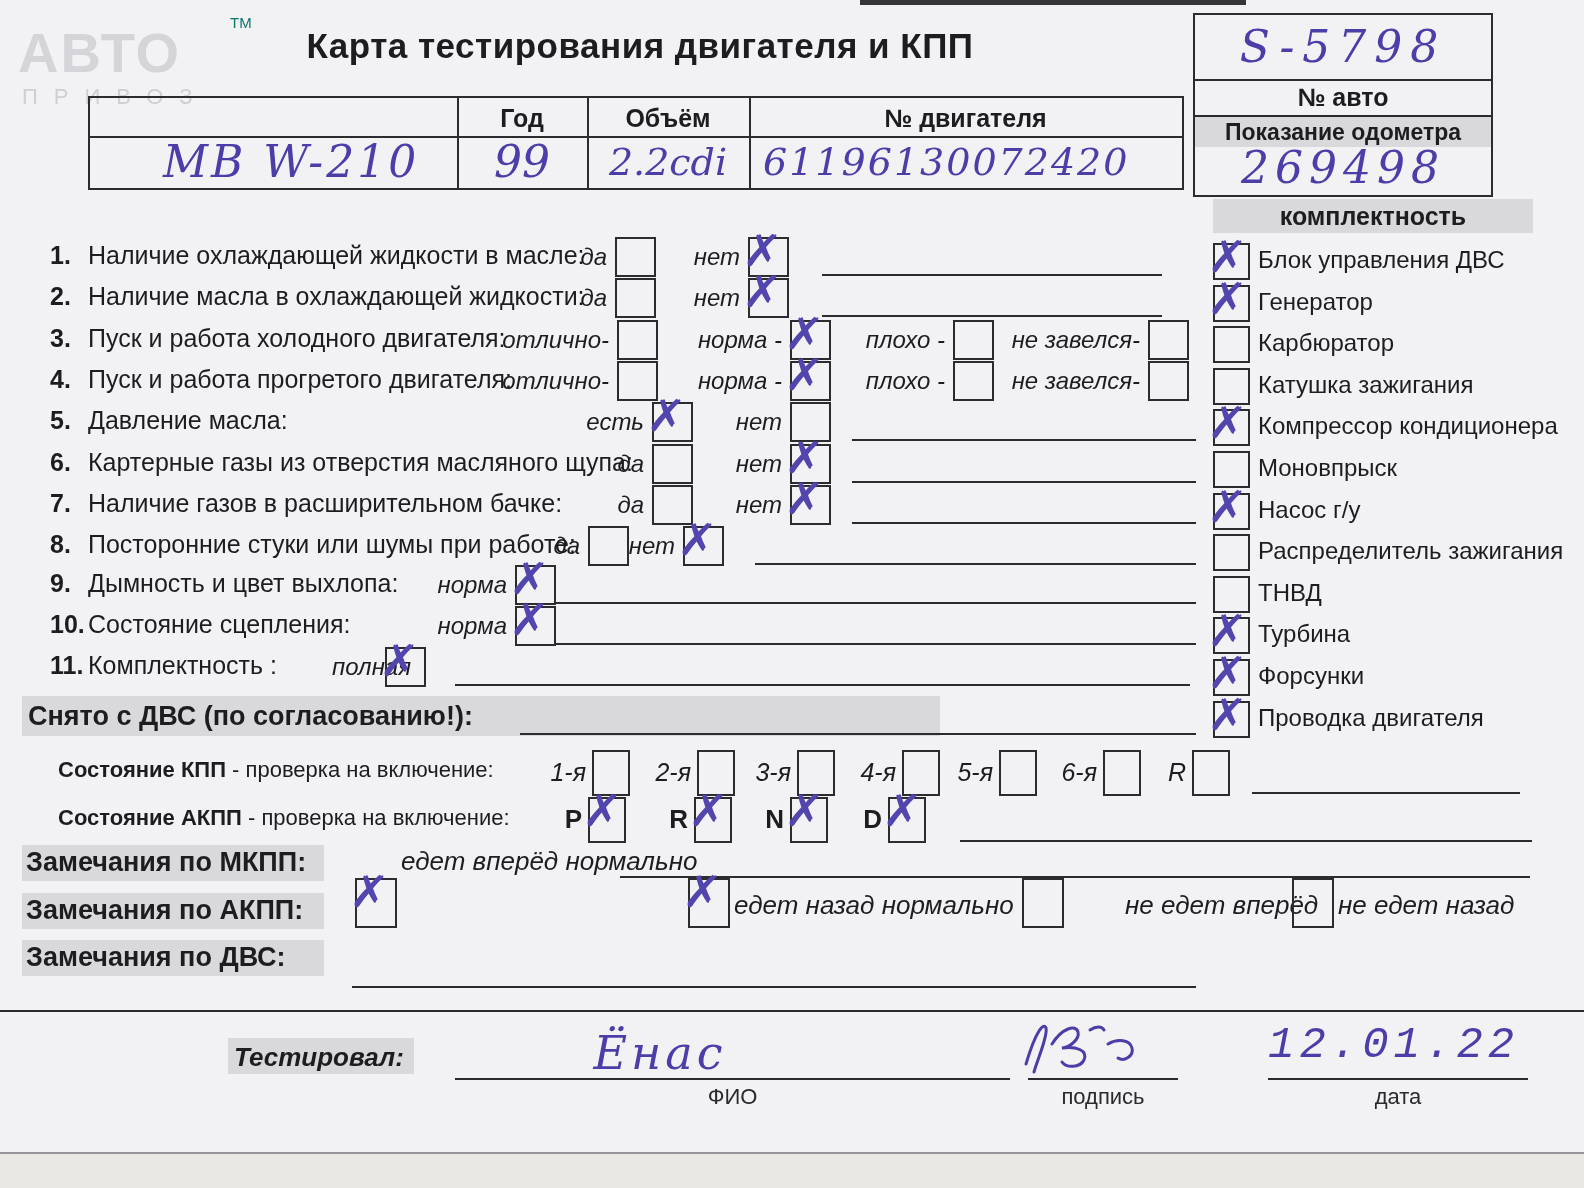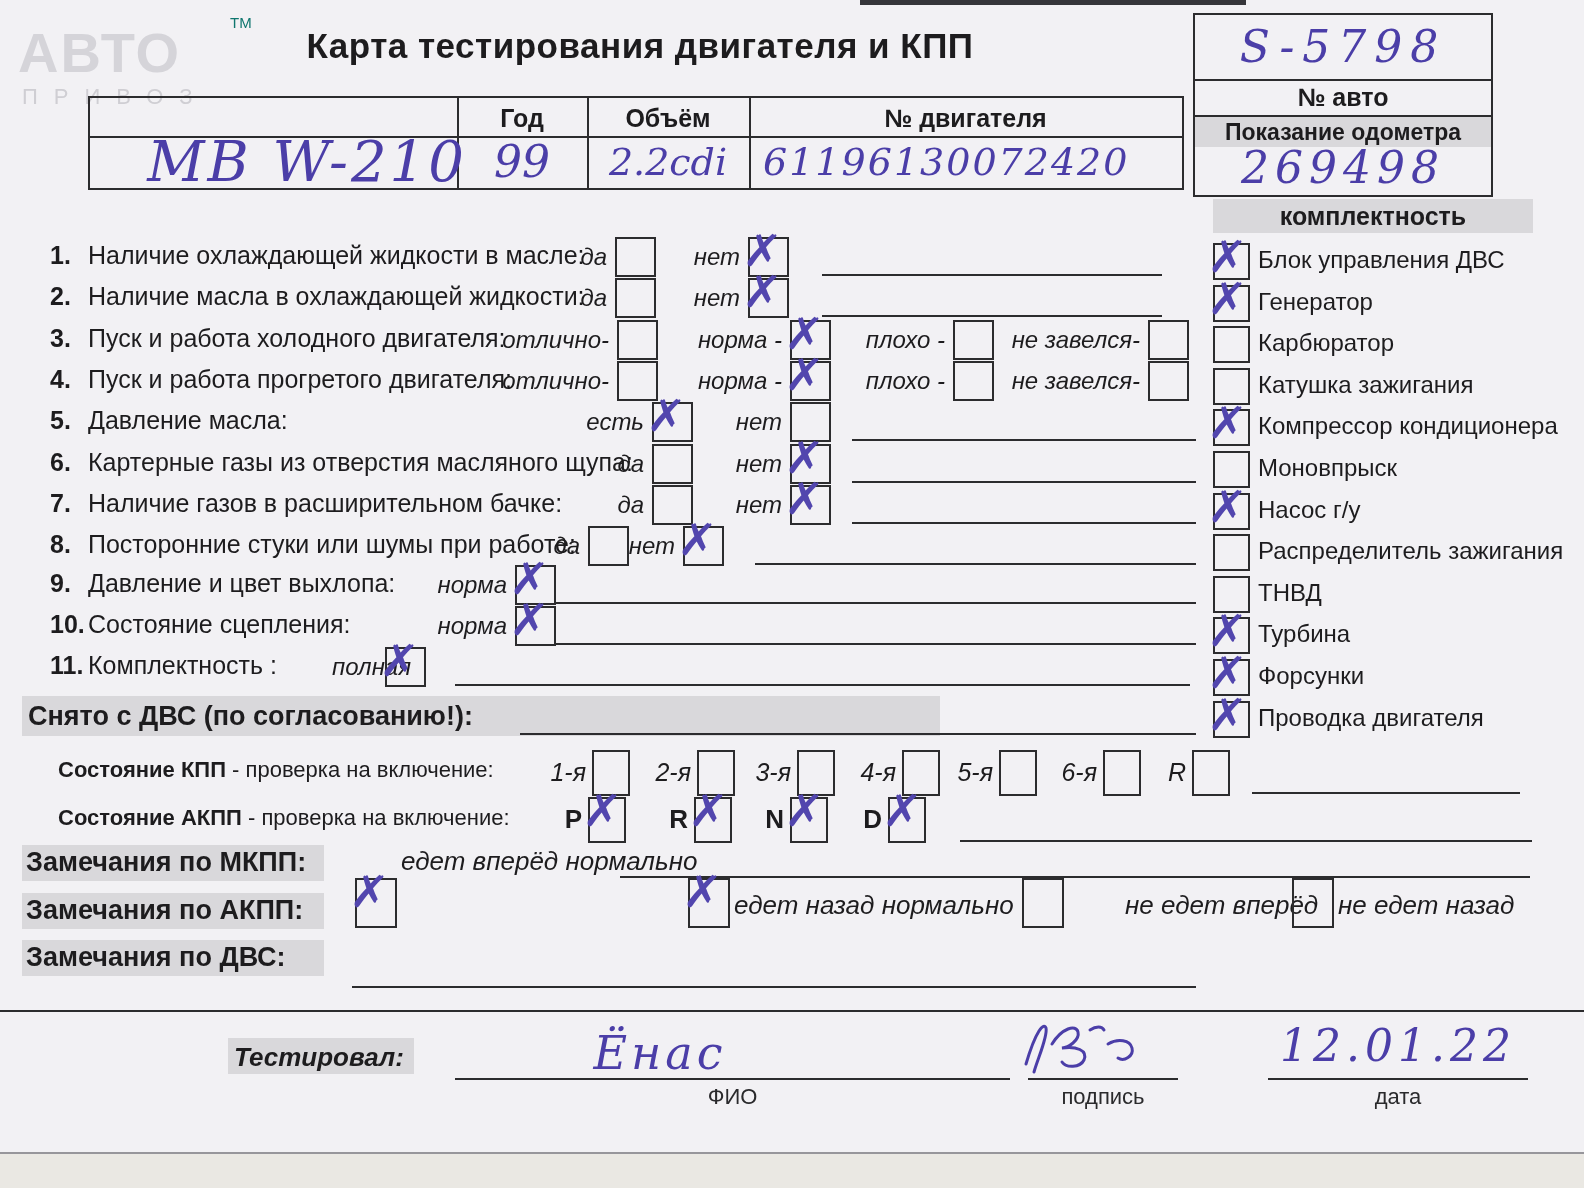--- a/index.html
+++ b/index.html
@@ -63,21 +63,21 @@
   </div>
 
   <div class="a infotable" style="left:88px;top:96px;width:1092px;height:90px;">
     <div class="vline" style="left:367px;"></div>
     <div class="vline" style="left:497px;"></div>
     <div class="vline" style="left:659px;"></div>
     <div class="hrow"></div>
     <div class="th" style="left:367px;width:130px;">Год</div>
     <div class="th" style="left:497px;width:162px;">Объём</div>
     <div class="th" style="left:659px;width:433px;">№ двигателя</div>
-    <div class="tv hand" style="left:0;width:402px;font-size:56px;letter-spacing:3px;margin-left:16px;">МВ W-210</div>
+    <div class="tv hand" style="left:0;width:402px;font-size:44px;letter-spacing:3px;">МВ W-210</div>
     <div class="tv hand" style="left:367px;width:130px;font-size:44px;">99</div>
     <div class="tv hand" style="left:497px;width:162px;font-size:38px;">2.2cdi</div>
     <div class="tv hand" style="left:659px;width:433px;font-size:38px;letter-spacing:2px;text-align:left;padding-left:14px;">61196130072420</div>
   </div>
 
   <div class="a grayb" style="left:1213px;top:199px;width:320px;height:34px;line-height:34px;text-align:center;font-weight:bold;font-size:25px;">комплектность</div>
 
   <div class="a grayb" style="left:22px;top:696px;width:918px;height:40px;"></div>
   <div class="a sect-label" style="left:28px;top:701px;">Снято с ДВС (по согласованию!):</div>
   <div class="a hline" style="left:520px;top:733px;width:676px;"></div>
@@ -98,21 +98,21 @@
   <div class="a hand" style="left:430px;top:1026px;width:460px;text-align:center;font-size:46px;letter-spacing:4px;">Ёнас</div>
   <div class="a hline" style="left:455px;top:1078px;width:555px;"></div>
   <div class="a cap" style="left:455px;top:1084px;width:555px;">ФИО</div>
 
   <svg class="a" style="left:1012px;top:1012px;" width="170" height="66" viewBox="0 0 170 66">
     <path d="M14 52 C 24 18, 32 10, 34 16 C 36 24, 26 46, 22 60 M40 32 C 50 16, 64 12, 66 20 C 68 28, 56 36, 50 36 C 64 34, 76 38, 72 48 C 68 56, 54 56, 50 50 M78 18 C 84 14, 90 14, 92 18 M96 32 C 106 26, 118 28, 120 36 C 122 44, 112 50, 106 46" stroke="#4b3ea8" stroke-width="3" fill="none" stroke-linecap="round"></path>
   </svg>
   <div class="a hline" style="left:1028px;top:1078px;width:150px;"></div>
   <div class="a cap" style="left:1008px;top:1084px;width:190px;">подпись</div>
 
-  <div class="a hand" style="left:1268px;top:1020px;width:260px;text-align:center;font-size:44px;letter-spacing:5px;">12.01.22</div>
+  <div class="a hand" style="left:1268px;top:1020px;width:260px;font-size:44px;letter-spacing:5px;font-family:Liberation Mono, monospace;">12.01.22</div>
   <div class="a hline" style="left:1268px;top:1078px;width:260px;"></div>
   <div class="a cap" style="left:1268px;top:1084px;width:260px;">дата</div>
 
 <span class="a cl-num" style="left: 50px; top: 241px;">1.</span>
     <span class="a cl-label" style="left: 88px; top: 241px;">Наличие охлаждающей жидкости в масле:</span>
     <span class="a optlab" style="left: 363px; top: 243px; width: 244px;">да</span>
     <div class="a cb" style="left: 615px; top: 237px; width: 37px; height: 36px;"></div>
     <span class="a optlab" style="left: 496px; top: 243px; width: 244px;">нет</span>
     <div class="a cb" style="left: 748px; top: 237px; width: 37px; height: 36px;">
       <span class="xmark">✗</span>
@@ -181,21 +181,21 @@
     <span class="a cl-num" style="left: 50px; top: 530px;">8.</span>
     <span class="a cl-label" style="left: 88px; top: 530px;">Посторонние стуки или шумы при работе:</span>
     <span class="a optlab" style="left: 336px; top: 532px; width: 244px;">да</span>
     <div class="a cb" style="left: 588px; top: 526px; width: 37px; height: 36px;"></div>
     <span class="a optlab" style="left: 431px; top: 532px; width: 244px;">нет</span>
     <div class="a cb" style="left: 683px; top: 526px; width: 37px; height: 36px;">
       <span class="xmark">✗</span>
     </div>
     <div class="a hline" style="left: 755px; top: 563px; width: 441px;"></div>
     <span class="a cl-num" style="left: 50px; top: 569px;">9.</span>
-    <span class="a cl-label" style="left: 88px; top: 569px;">Давление и цвет выхлопа:</span>
+    <span class="a cl-label" style="left: 88px; top: 569px;">Дымность и цвет выхлопа:</span>
     <span class="a optlab" style="left: 263px; top: 571px; width: 244px;">норма</span>
     <div class="a cb" style="left: 515px; top: 565px; width: 37px; height: 36px;">
       <span class="xmark">✗</span>
     </div>
     <div class="a hline" style="left: 554px; top: 602px; width: 642px;"></div>
     <span class="a cl-num" style="left: 50px; top: 610px;">10.</span>
     <span class="a cl-label" style="left: 88px; top: 610px;">Состояние сцепления:</span>
     <span class="a optlab" style="left: 263px; top: 612px; width: 244px;">норма</span>
     <div class="a cb" style="left: 515px; top: 606px; width: 37px; height: 36px;">
       <span class="xmark">✗</span>

